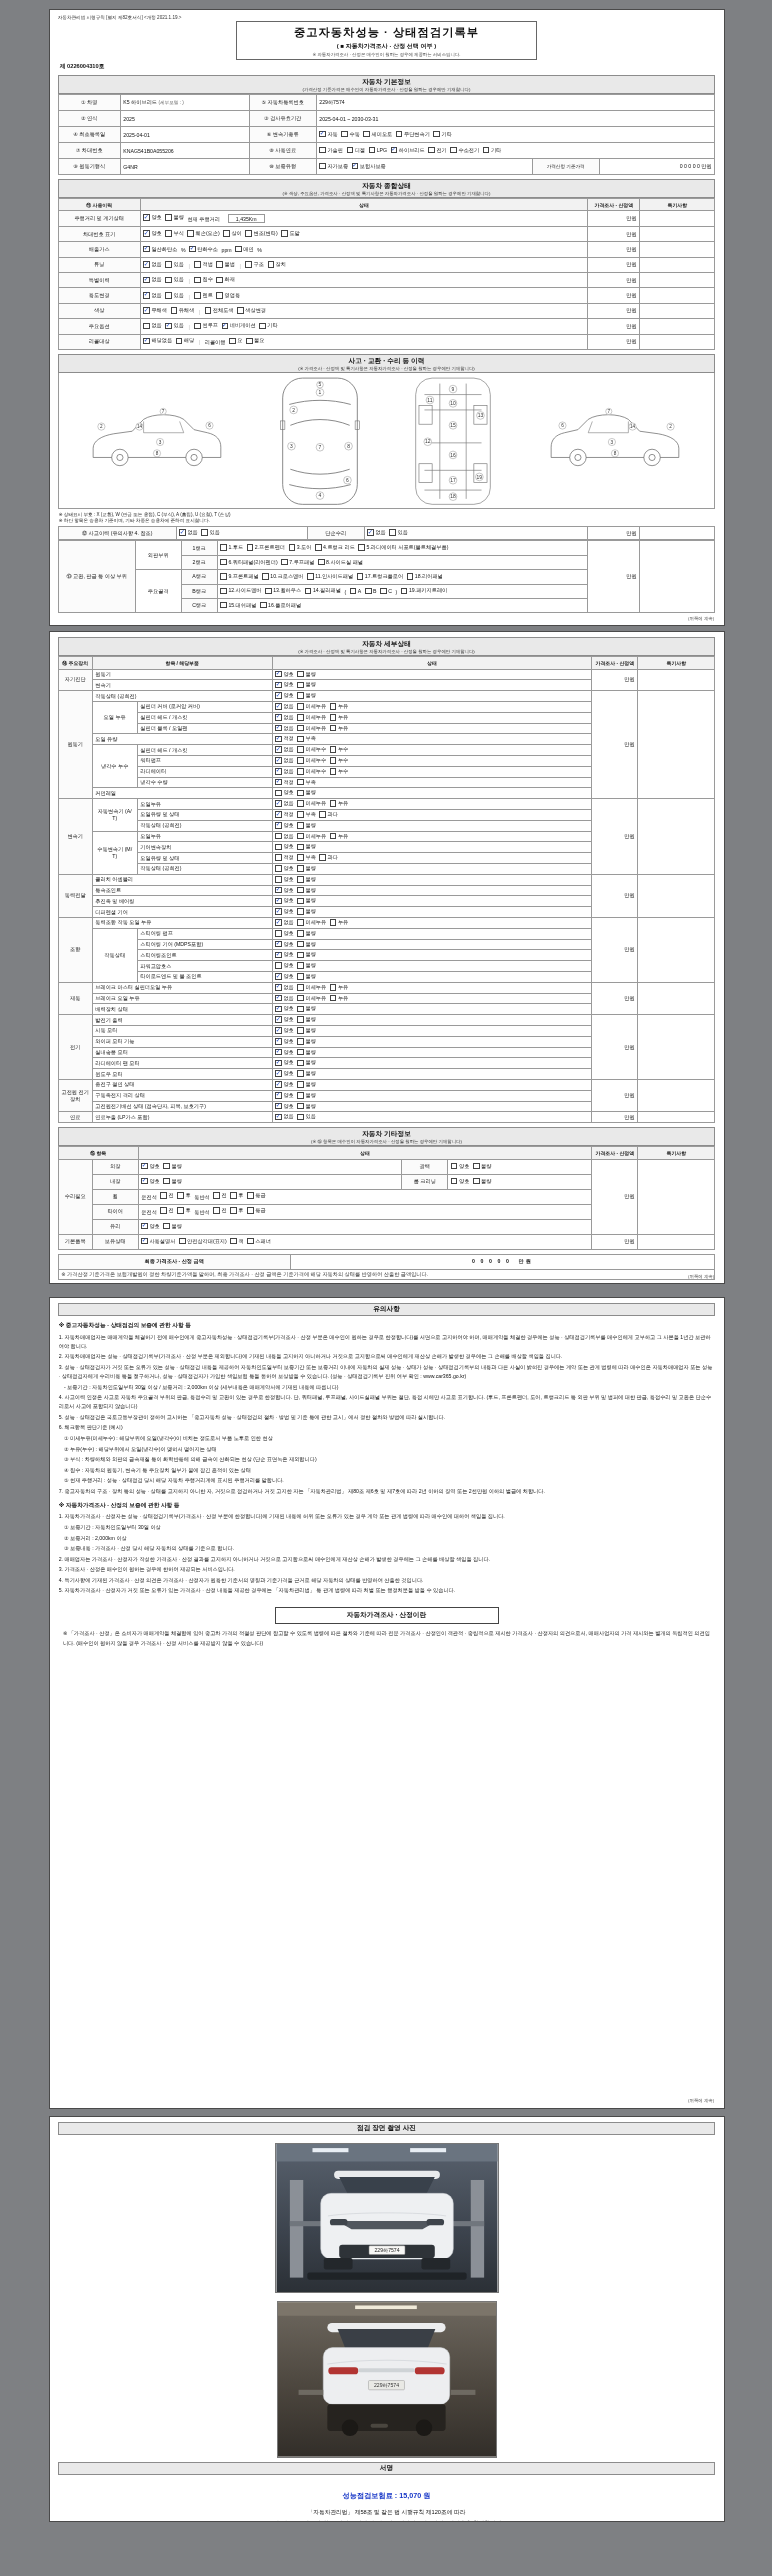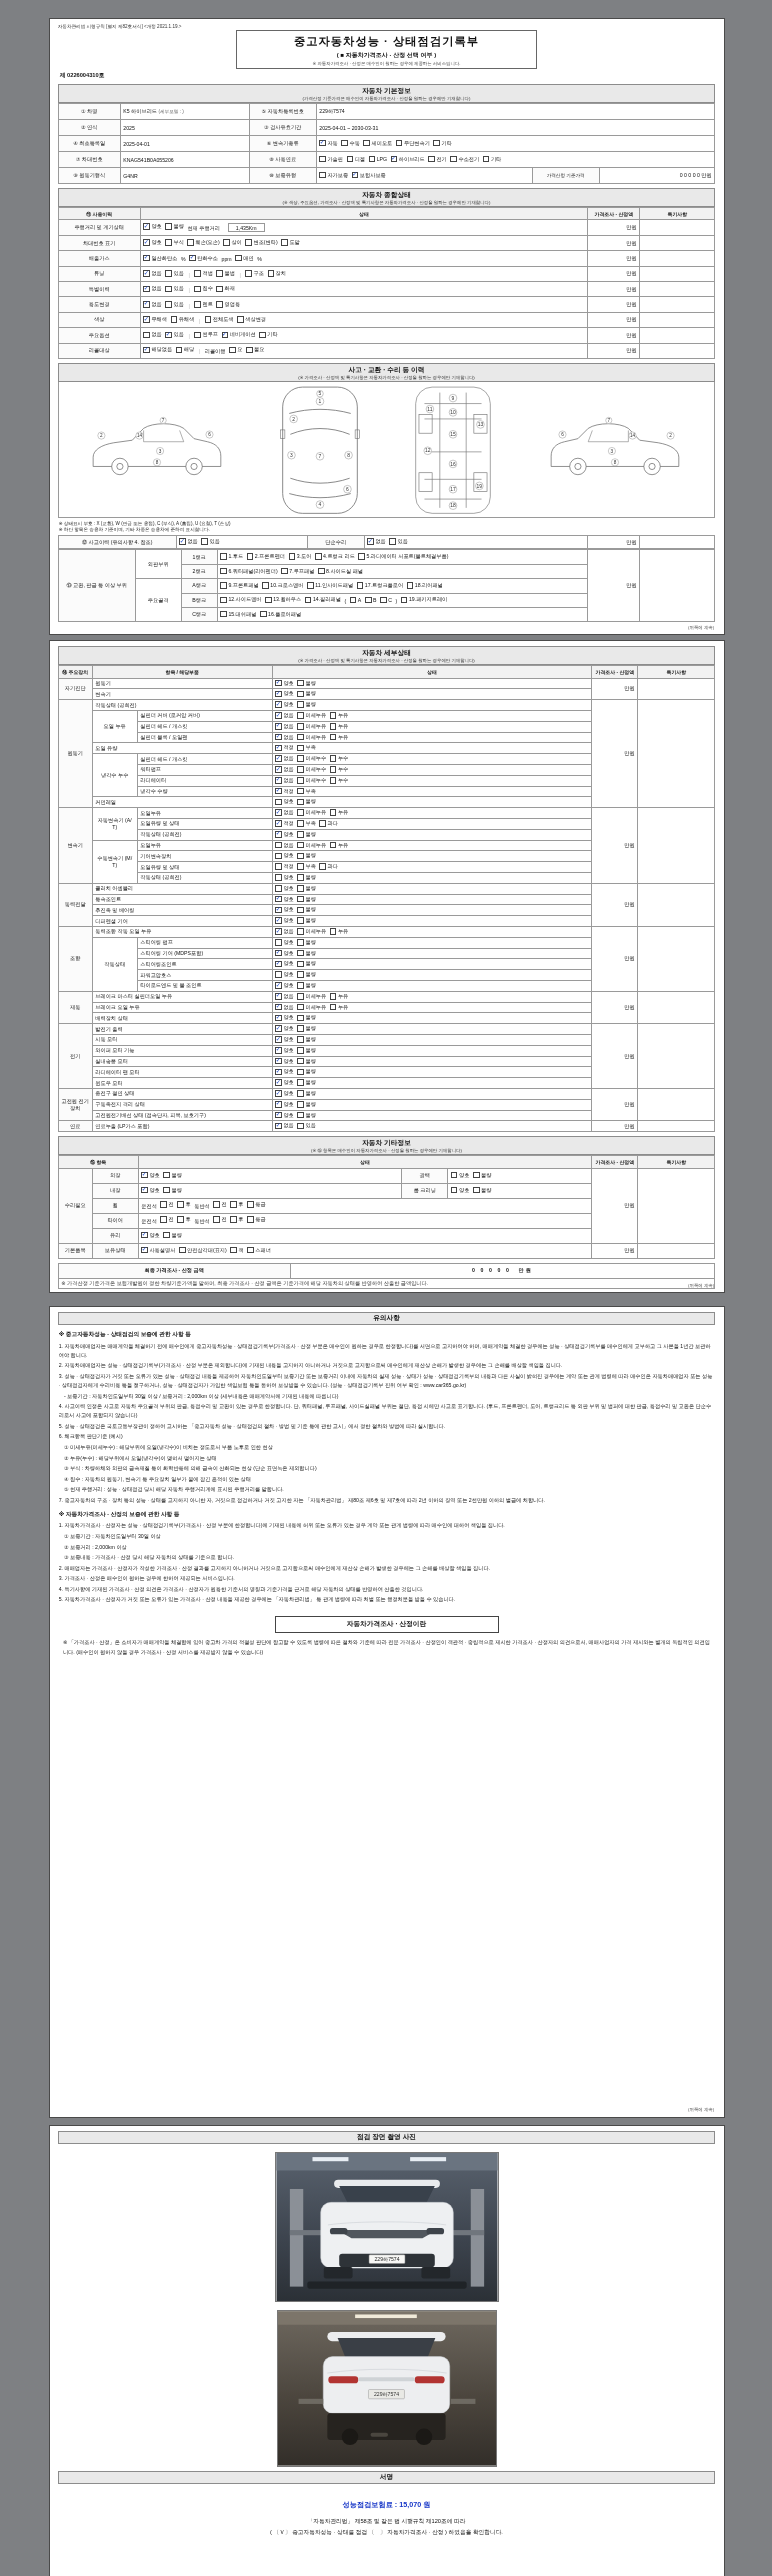--- a/index.html
+++ b/index.html
@@ -1,21 +1,21 @@
 <!DOCTYPE html>
 <html style="font-size:8.2px"><head>
 <meta charset="utf-8">
 <style>
   html,body{margin:0;padding:0}
   body{width:773px;height:2576px;background:#7e8083;font-family:"Liberation Sans","DejaVu Sans",sans-serif;color:#111}
   .sheet{position:relative;width:676px;margin:0 auto;background:#fff;border:0.5px solid #4a4a4a;box-sizing:border-box;padding:5.2px 8.2px;overflow:hidden}
-  .s1{margin-top:18px;height:617px}
+  .s1{margin-top:9px;height:617px}
   .s2{margin-top:5.2px;height:653px}
   .s3{margin-top:12.4px;height:812px}
-  .s4{margin-top:7.2px;height:457px}
+  .s4{margin-top:7.2px;height:406px}
   .form-ref{font-size:4.6px;color:#333}
   .title-box{width:299px;margin:1px auto 0;border:0.5px solid #666;padding:3.1px 0 2.1px;text-align:center}
   .title{font-size:11.3px;font-weight:bold;letter-spacing:1px}
   .subtitle{font-size:6px;font-weight:bold;margin-top:1.5px}
   .subnote{font-size:4.4px;color:#444;margin-top:1px}
   .docno{font-size:5.7px;font-weight:bold;margin:3.1px 0 1px 2.1px}
   .bar{border:0.5px solid #8c8c8c;background:#e9e9e9;text-align:center;padding:1.5px 0 1px;margin-top:4.1px}
   .bar .bt{font-weight:bold;font-size:6.7px;display:block}
   .bar .bn{font-size:4.4px;color:#333;display:block;margin-top:0.5px}
   .tbl{width:100%;border-collapse:collapse;table-layout:fixed}

